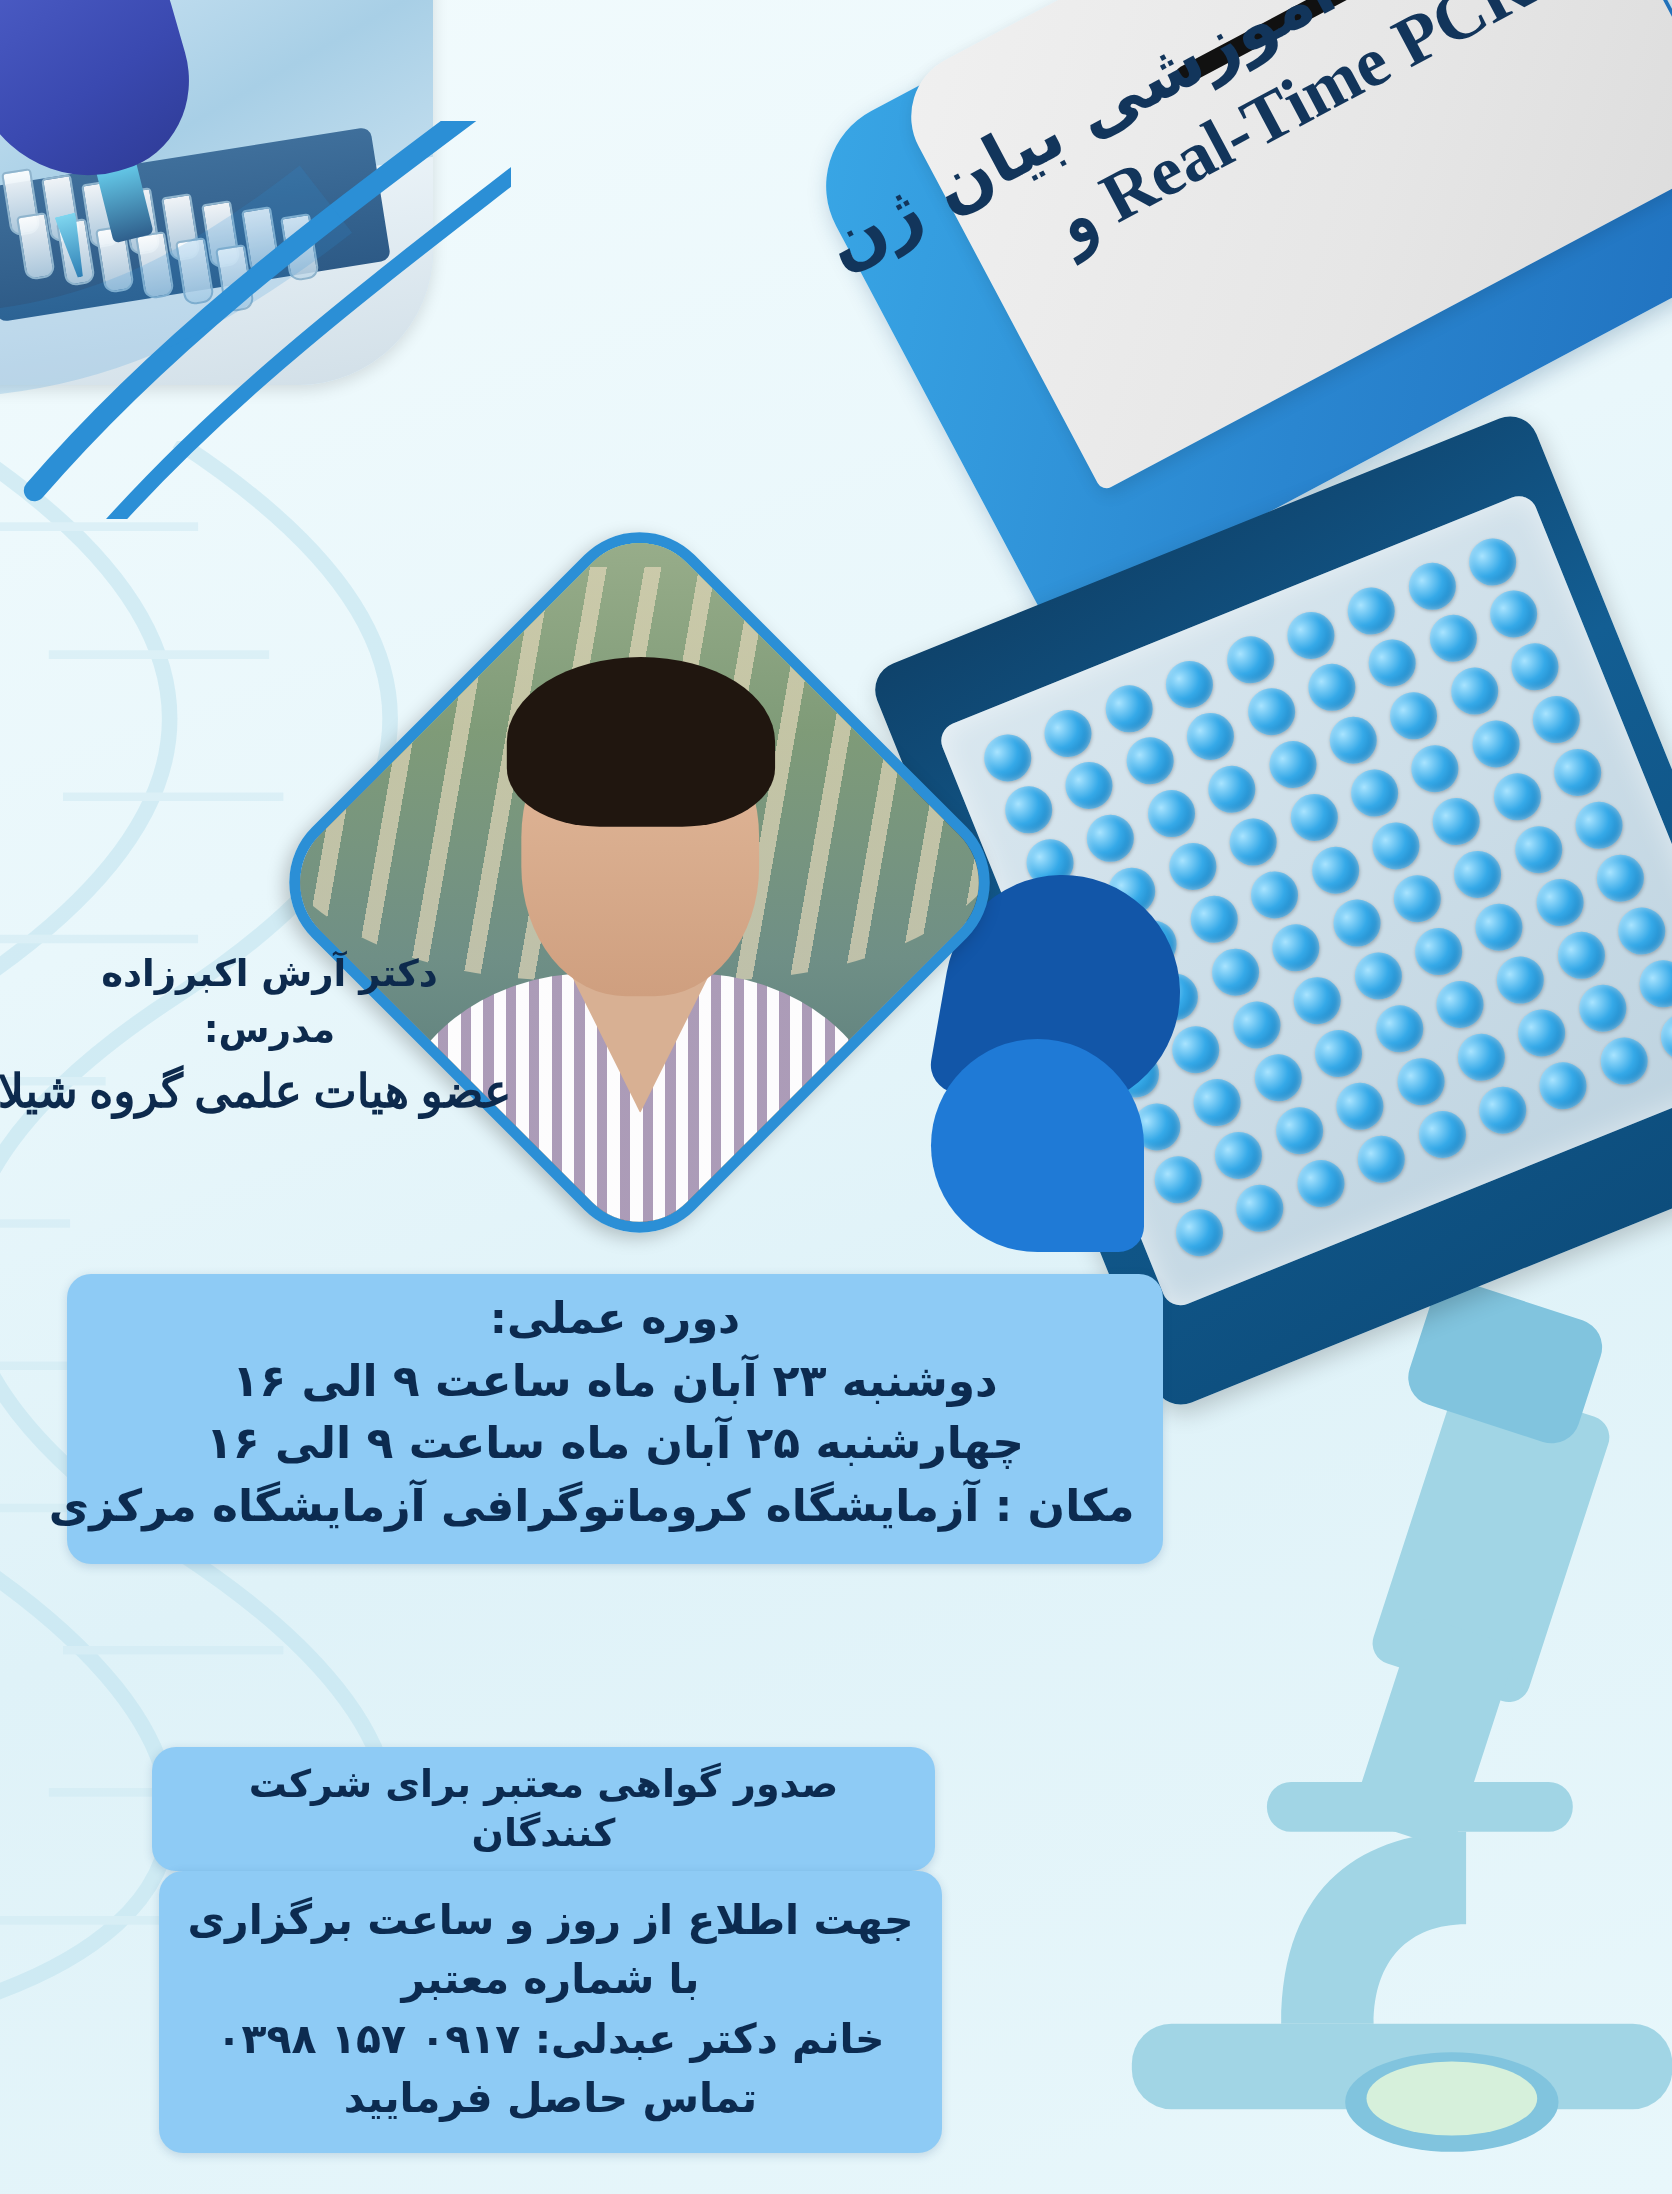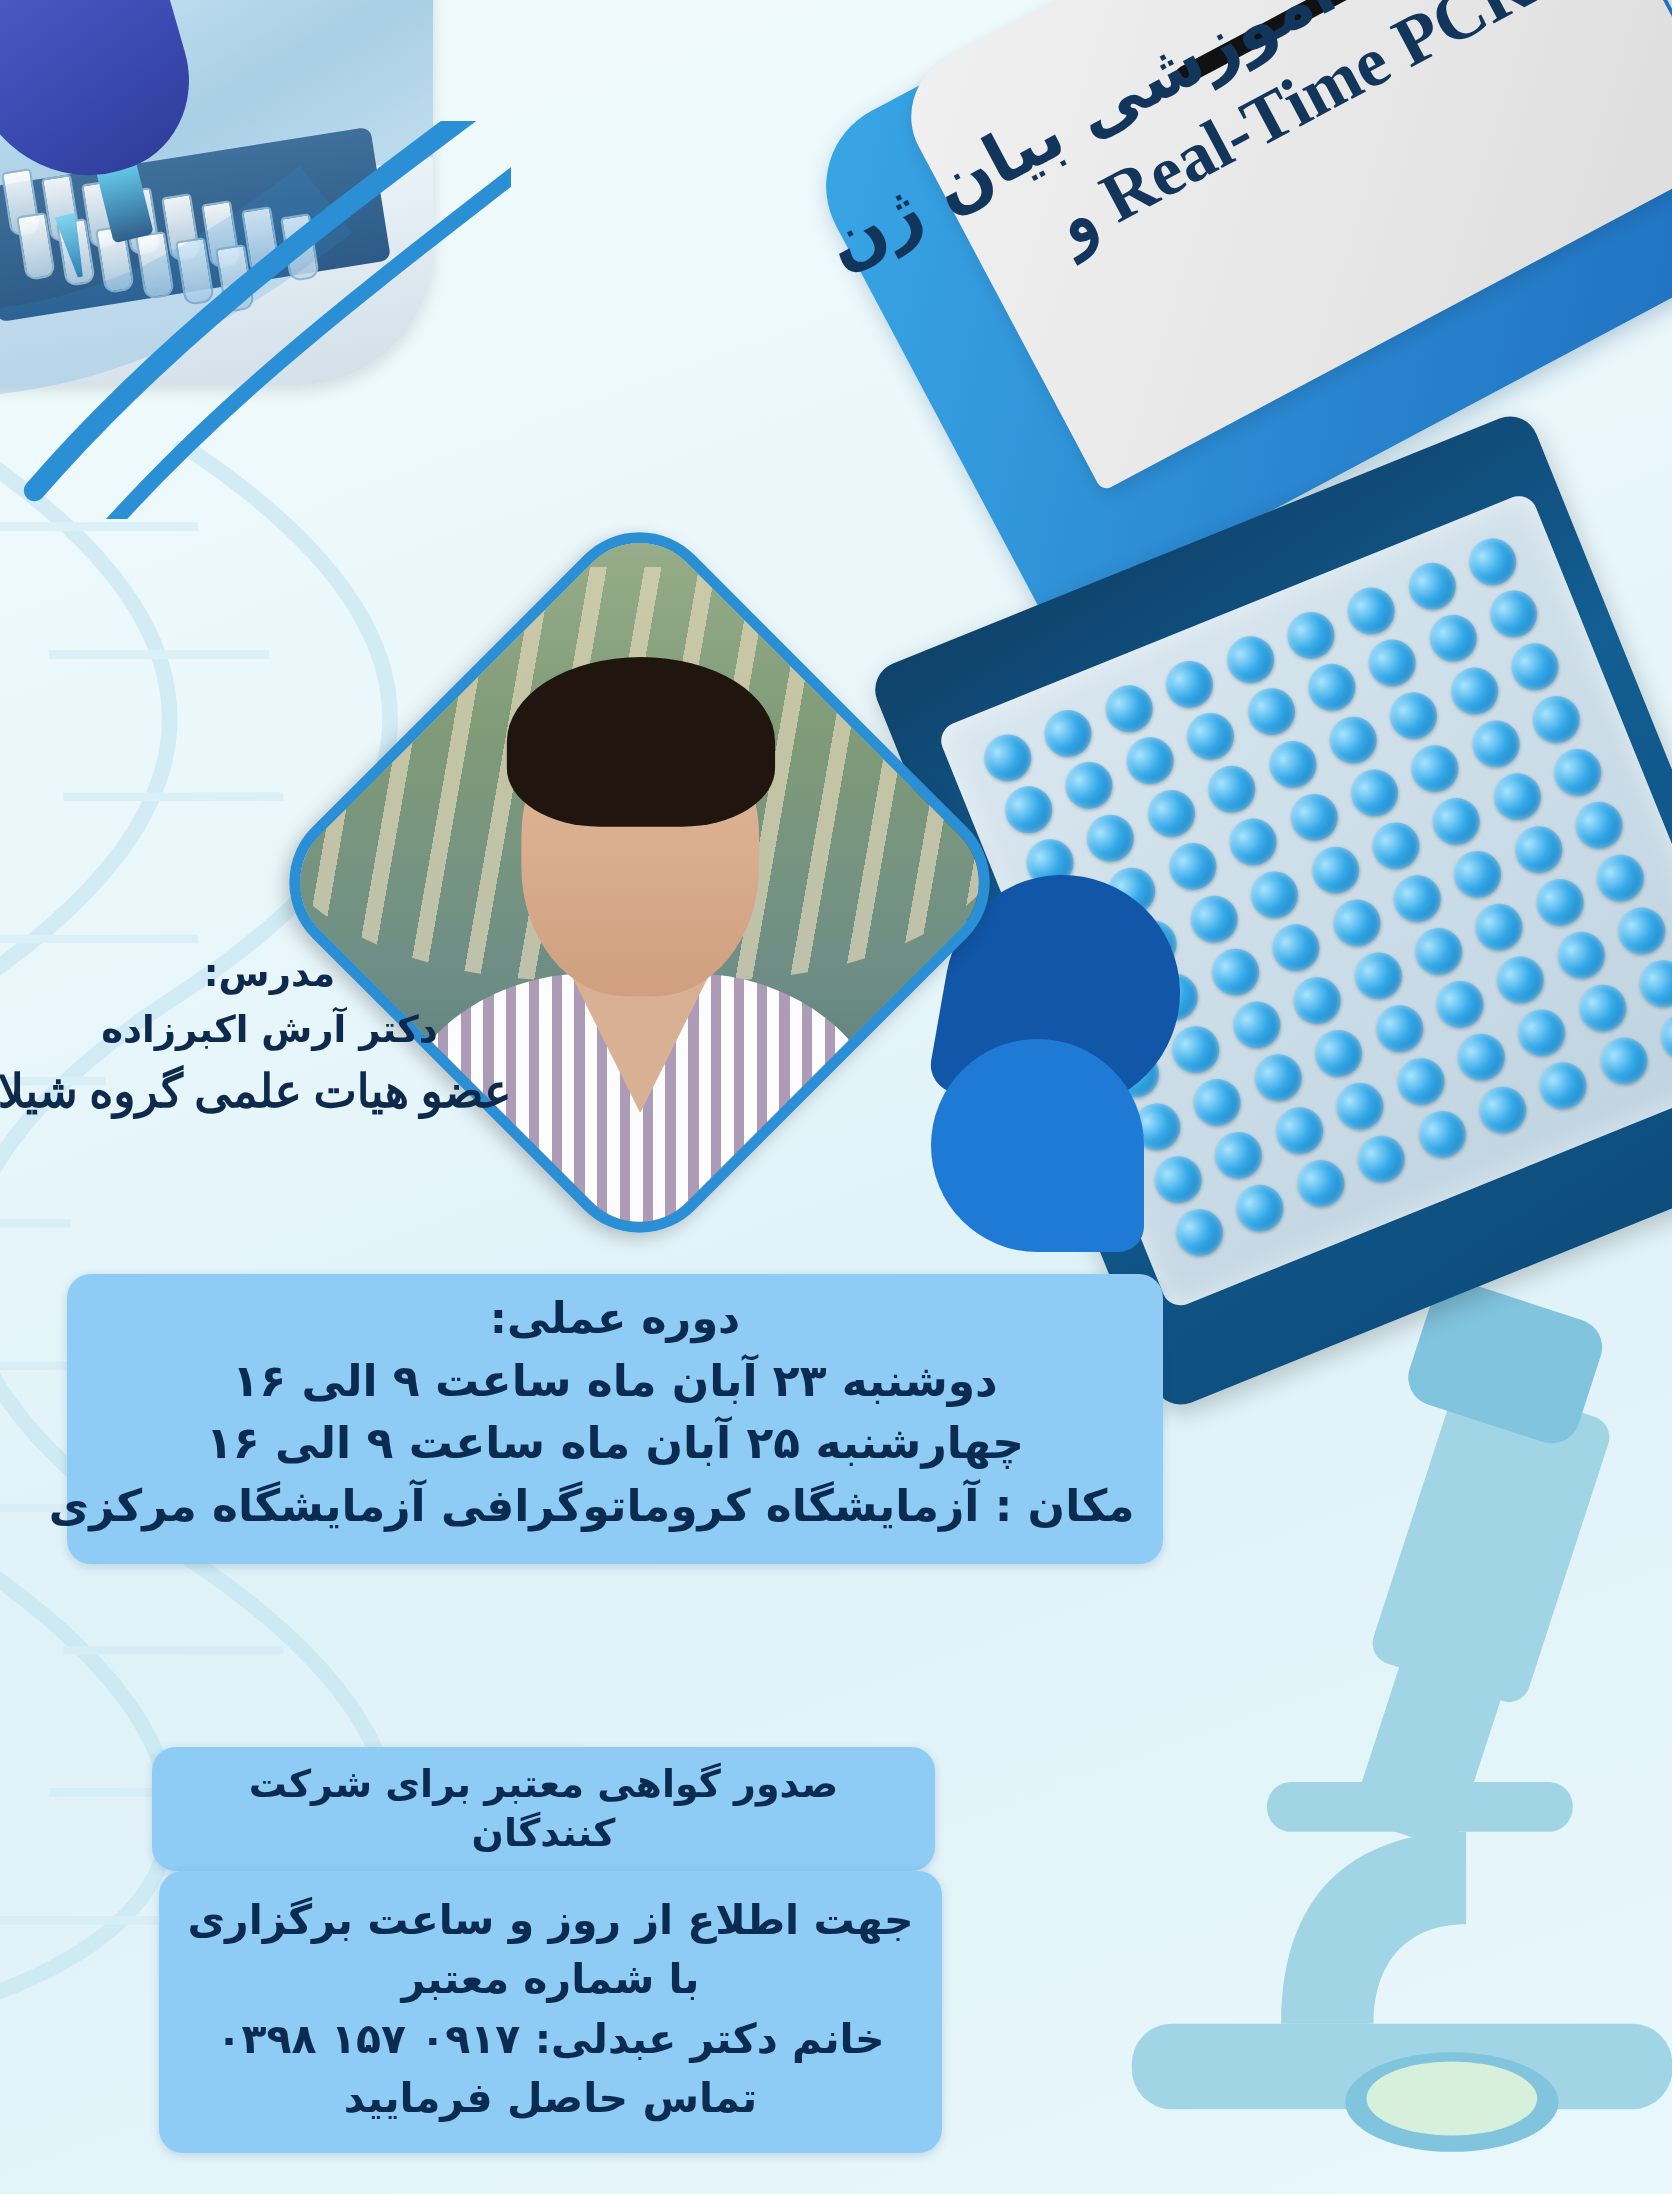--- a/index.html
+++ b/index.html
@@ -527,22 +527,22 @@
       <div class="ins-hall"></div>
       <div class="ins-bones"></div>
       <div class="ins-body"></div>
       <div class="ins-collar"></div>
       <div class="ins-head"></div>
       <div class="ins-hair"></div>
     </div>
   </div>
 
   <div class="instructor-caption">
+    <div class="line">دکتر آرش اکبرزاده</div>
     <div class="line">مدرس:</div>
-    <div class="line">دکتر آرش اکبرزاده</div>
     <div class="line small">عضو هیات علمی گروه شیلات</div>
   </div>
 
   <div class="box box-schedule">
     <div class="heading">دوره عملی:</div>
     <div class="row">دوشنبه ۲۳ آبان ماه  ساعت ۹ الی ۱۶</div>
     <div class="row">چهارشنبه ۲۵ آبان ماه  ساعت ۹ الی ۱۶</div>
     <div class="row">مکان : آزمایشگاه کروماتوگرافی آزمایشگاه مرکزی</div>
   </div>
 

